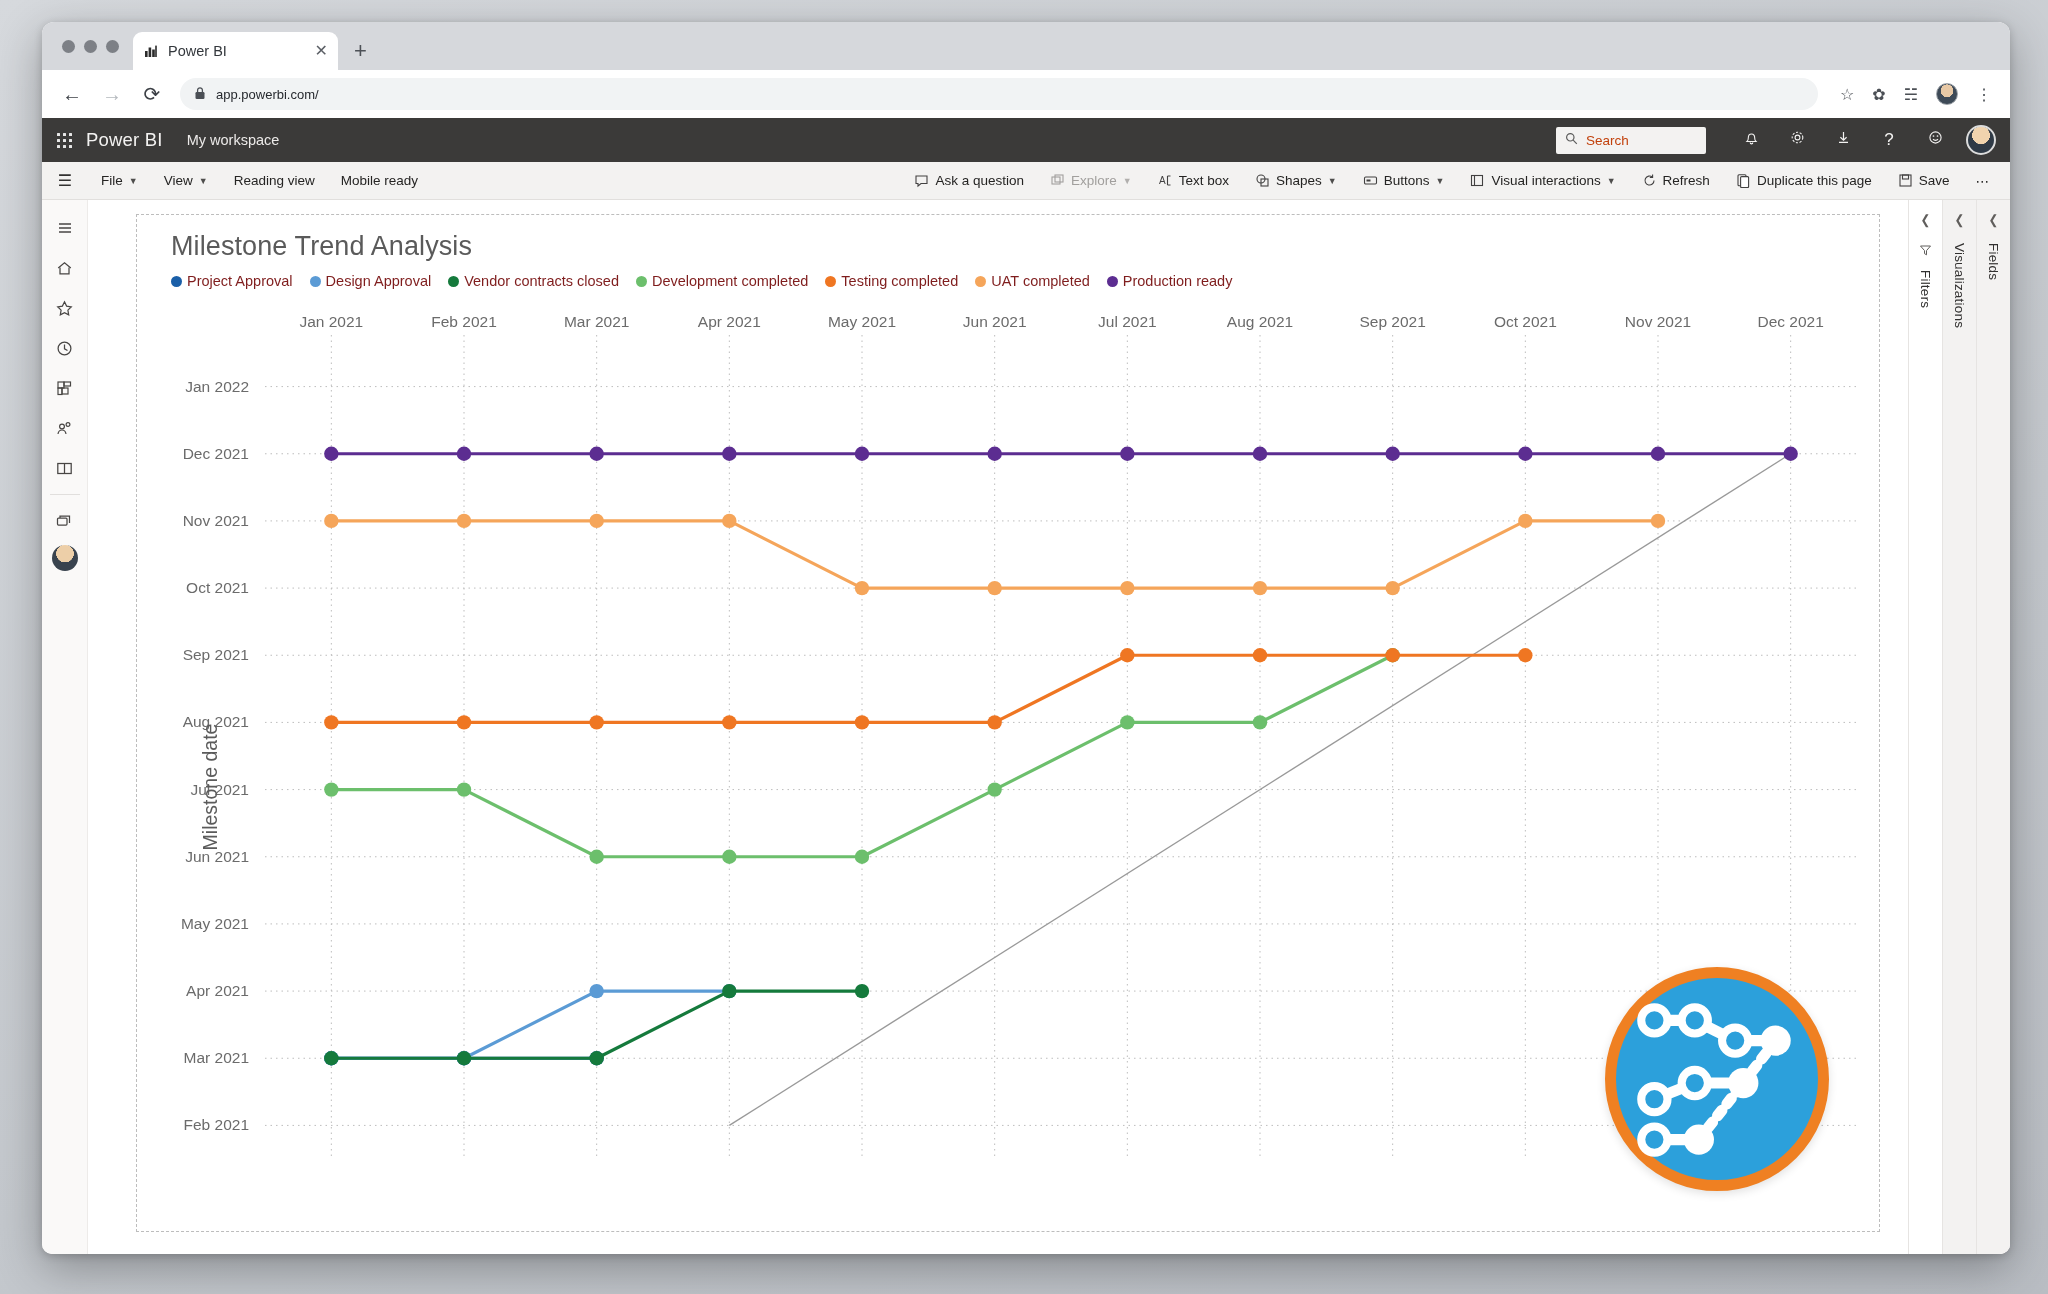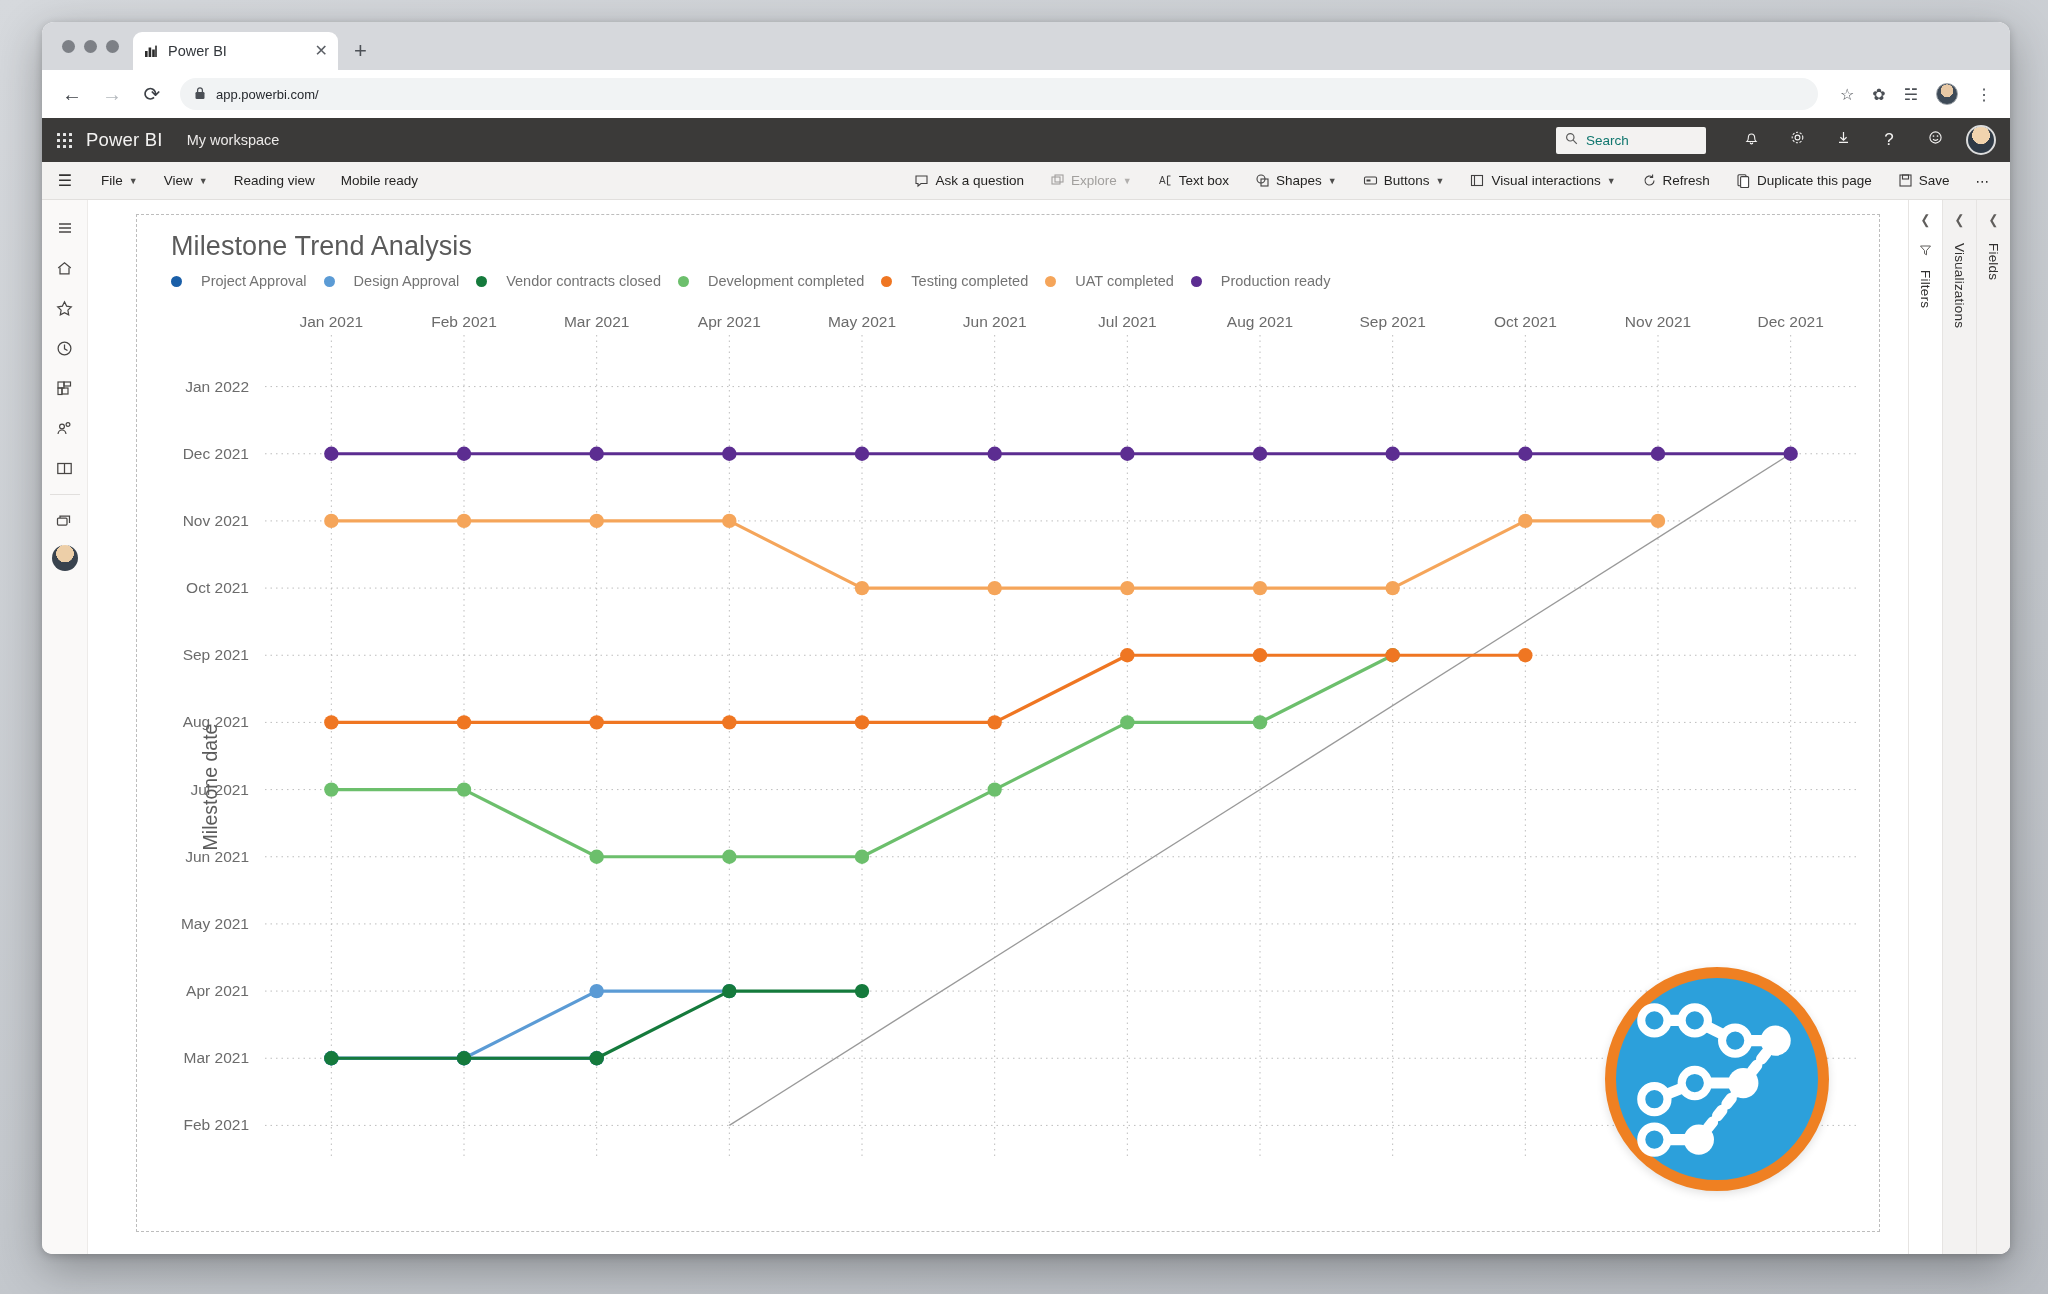--- a/index.html
+++ b/index.html
@@ -66,21 +66,21 @@
   .waffle i {
     display: grid; grid-template-columns: repeat(3,3px); gap: 3px;
   }
   .waffle i b { width: 3px; height: 3px; background: #e6e6e6; border-radius: .5px; display: block; }
   .pbi-brand { font-size: 18.5px; font-weight: 400; letter-spacing: .2px; padding-right: 24px; }
   .pbi-ws { font-size: 14.5px; color: #eceae9; }
   .pbi-right { margin-left: auto; display: flex; align-items: center; gap: 0; }
   .pbi-search {
     width: 150px; height: 27px; background: #f3f2f1; border-radius: 2px;
     display: flex; align-items: center; gap: 8px; padding: 0 9px;
-    color: #0f766e; font-size: 13.5px; margin-right: 22px;
+    color: #c2410c; font-size: 13.5px; margin-right: 22px;
   }
   .pbi-ico { width: 46px; text-align: center; font-size: 17px; color: #f3f2f1; }
   .avatar-pbi {
     width: 30px; height: 30px; border-radius: 50%; margin-left: 8px;
     background: radial-gradient(circle at 50% 32%, #f0d3ae 0 40%, #2f3a46 41% 100%);
     border: 2px solid #dcdcdc;
   }
 
   
   .ribbon {
@@ -130,21 +130,21 @@
 
   
   .chart-title {
     position: absolute; left: 34px; top: 16px;
     font-size: 27px; color: #5a5a5a; font-weight: 400; letter-spacing: .1px;
   }
   .legend {
     position: absolute; left: 34px; top: 58px; display: flex;
     align-items: center; gap: 17px; flex-wrap: nowrap;
   }
-  .lg { display: flex; align-items: center; gap: 19px; font-size: 14.5px; color: #737373; white-space: nowrap; }
+  .lg { display: flex; align-items: center; gap: 5px; font-size: 14.5px; color: #7f1d1d; white-space: nowrap; }
   .lg .dot { width: 11px; height: 11px; border-radius: 50%; display: block; }
   .plot { position: absolute; left: 0; top: 92px; right: 0; bottom: 0; }
   .axis-title-x {
     position: absolute; width: 100%; top: 0; text-align: center;
     font-size: 19.5px; color: #5b5b5b;
   }
   .axis-title-y {
     position: absolute; left: 10px; top: 52%; transform: translateY(-50%) rotate(-90deg);
     transform-origin: center; font-size: 19.5px; color: #5b5b5b; white-space: nowrap;
   }

